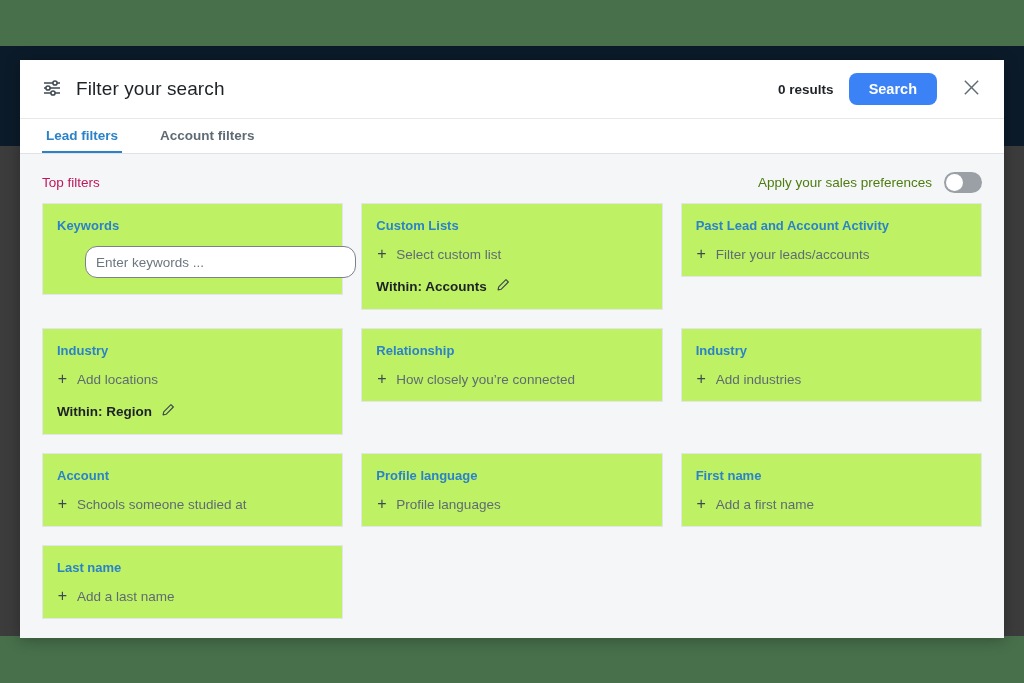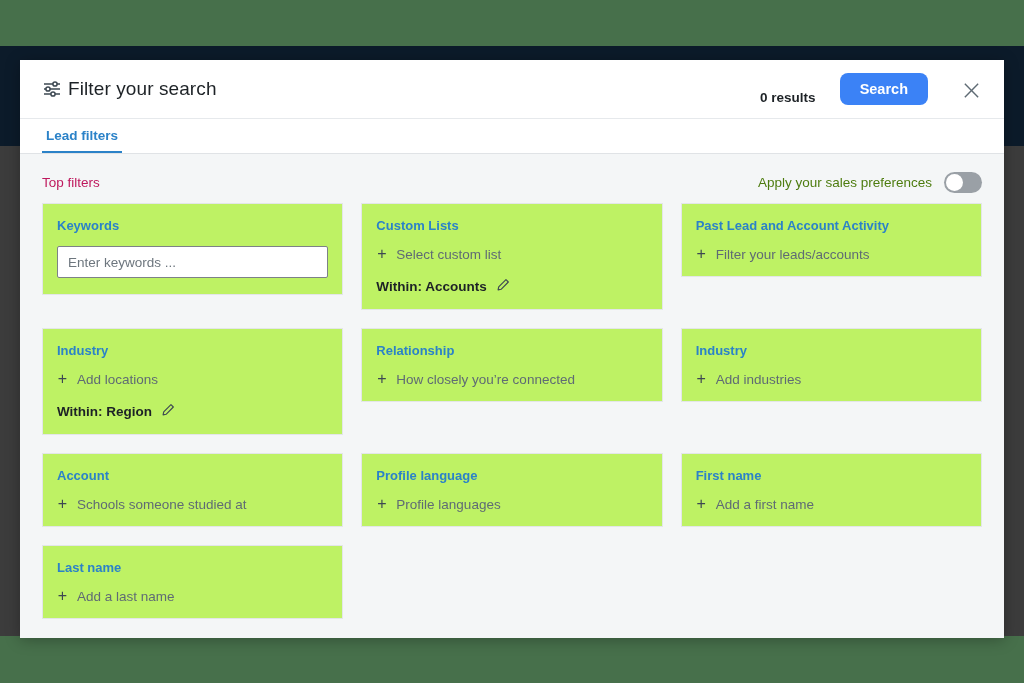--- a/index.html
+++ b/index.html
@@ -63,29 +63,29 @@
     overflow: hidden;
   }
 
   .modal-header {
     height: 58px;
     flex: 0 0 auto;
     display: flex; align-items: center;
     padding: 0 20px 0 22px;
     background: #fff;
   }
-  .header-left { display: flex; align-items: center; gap: 6px; }
+  .header-left { display: flex; gap: 14px; }
   .filter-icon { width: 20px; height: 20px; display:block; }
   .modal-title {
     font-size: 19px; color: #1d2226; font-weight: 400;
     letter-spacing: .1px;
   }
   .header-right {
     margin-left: auto;
-    display: flex; align-items: flex-end; gap: 24px;
+    display: flex; align-items: center; gap: 15px;
   }
   .results-count {
     font-size: 13.5px; color: #1d2226; font-weight: bold;
   }
   .search-btn {
     background: #3b82f6;
     color: #fff;
     border: none;
     border-radius: 8px;
     font-size: 14.5px; font-weight: bold;
@@ -201,26 +201,27 @@
     font-weight: bold;
   }
   .pencil-btn {
     background: none; border: none; padding: 0; cursor: pointer;
     display: inline-flex; align-items: center;
   }
   .kw-input {
     width: 100%;
     height: 32px;
     border: 1px solid #7d8287;
-    border-radius: 2px;
+    border-radius: 12px;
     padding: 8px 10px;
     font-size: 13.5px;
     color: #1d2226;
     font-family: "Liberation Sans", sans-serif;
     background: #fff;
+    margin-left: 28px;
   }
   .kw-input::placeholder { color: #6d767e; }
   .card.keywords { padding-bottom: 16px; }
 </style>
 </head>
 <body>
 
 <div class="bg-root">
   <div class="bg-browser"></div>
   <div class="bg-navbar">
@@ -270,20 +271,21 @@
             <line x1="3" y1="3" x2="17" y2="17" stroke="#5f6b74" stroke-width="1.5"></line>
             <line x1="17" y1="3" x2="3" y2="17" stroke="#5f6b74" stroke-width="1.5"></line>
           </svg>
         </span>
       </button>
     </div>
   </div>
 
   <div class="tabbar">
     <button class="tab active">Lead filters</button>
+    <button class="tab">Account filters</button>
   </div>
 
   <div class="modal-body">
 
     <div class="body-toprow">
       <span class="section-label">Top filters</span>
       <div class="prefs">
         <span class="prefs-label">Apply your sales preferences</span>
         <button class="toggle">
           <span class="knob"></span>

